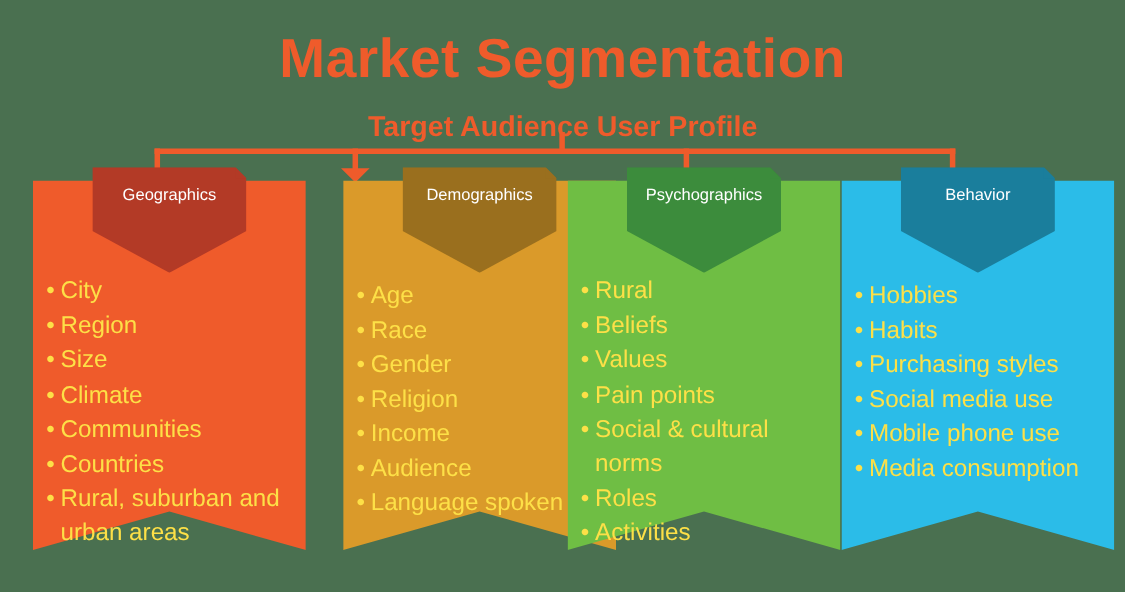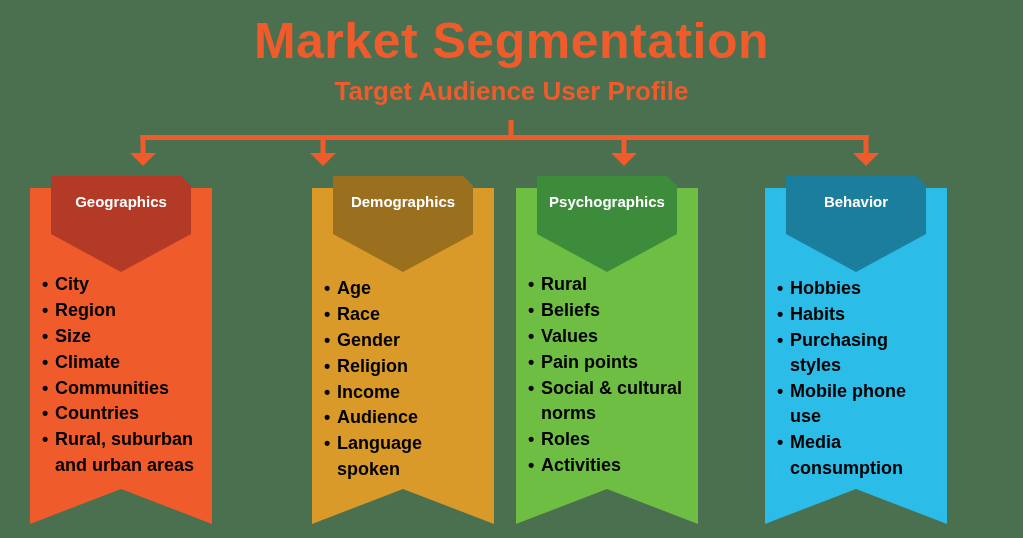--- a/index.html
+++ b/index.html
@@ -10,45 +10,44 @@
     overflow:hidden;
     position:relative;
   }
   #infographic{position:absolute;inset:0;}
 
   .header-block{
     position:absolute;top:0;left:0;width:1023px;
     text-align:center;
   }
   .title{
-    margin:0;padding-top:14px;
+    margin:12px;padding-top:14px;
     font-size:50px;
     font-weight:bold;
     letter-spacing:0.5px;
     color:#ef5b2b;
     line-height:1.1;
   }
   .subtitle{
     margin:0;padding-top:8px;
     font-size:26px;
     font-weight:bold;
     color:#ef5b2b;
     line-height:1.1;
   }
 
   
   #connector{position:absolute;top:0;left:0;width:1023px;height:180px;}
 
   
   .card{
     position:absolute;
-    top:188px;
-    width:182px;
+    top:164px;
+    width:248px;
     height:336px;
-    font-weight:bold;
   }
   .card-body{
     position:absolute;
     top:0;left:0;width:100%;height:100%;
   }
   .card-body svg{display:block;width:100%;height:100%;}
 
   .card-tab{
     position:absolute;
     top:-12px;
@@ -71,22 +70,22 @@
     pointer-events:none;
   }
 
   .card-list{
     position:absolute;
     top:88px;
     left:12px;
     right:12px;
     margin:0;padding:0;
     list-style:none;
-    color:#000000;
-    font-size:18px;
+    color:#fde047;
+    font-size:22px;
     line-height:1.41;
   }
   .card-list li{
     position:relative;
     padding-left:13px;
     margin:0 0 0.5px 0;
     white-space:normal;
   }
   .card-list li:before{
     content:"\2022";
@@ -204,19 +203,20 @@
           <svg viewBox="0 0 140 96" preserveAspectRatio="none">
             <polygon points="0,0 130,0 140,10 140,58 70,96 0,58" fill="#1a7e9c"></polygon>
             <polygon points="130,0 140,10 130,10" fill="#1a7e9c" opacity="0.65"></polygon>
           </svg>
         </div>
         <div class="tab-label">Behavior</div>
         <ul class="card-list">
           <li>Hobbies</li>
           <li>Habits</li>
           <li>Purchasing styles</li>
+          <li>Social media use</li>
           <li>Mobile phone use</li>
           <li>Media consumption</li>
         </ul>
       </div>
     </div>
 
 </div>
 
 </body></html>

